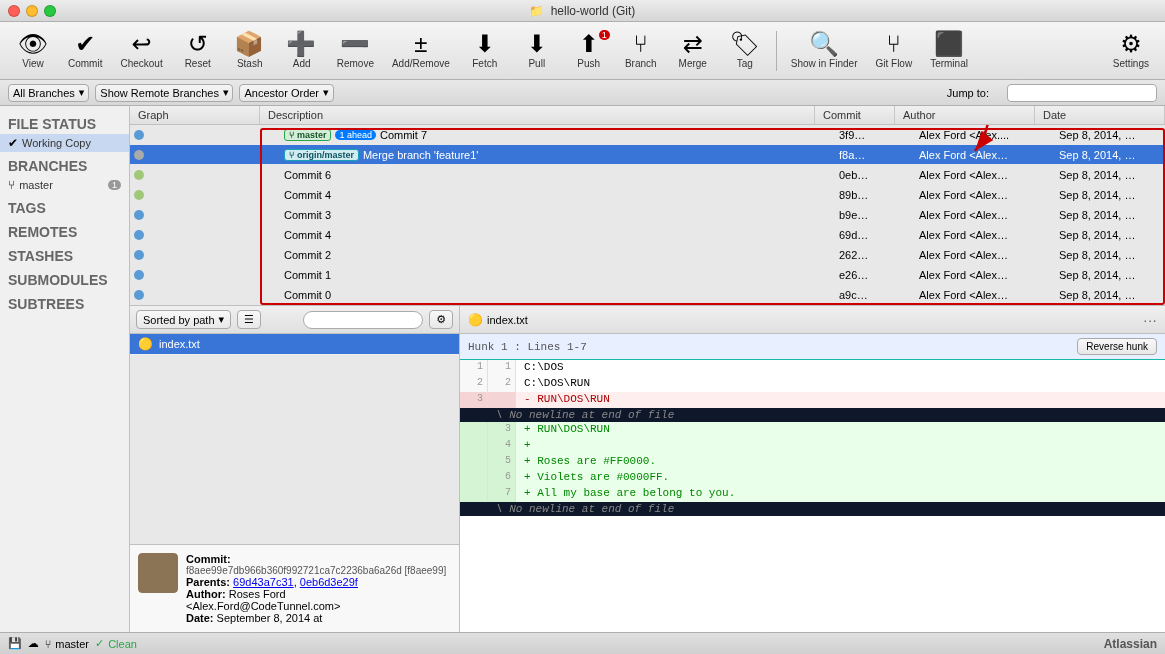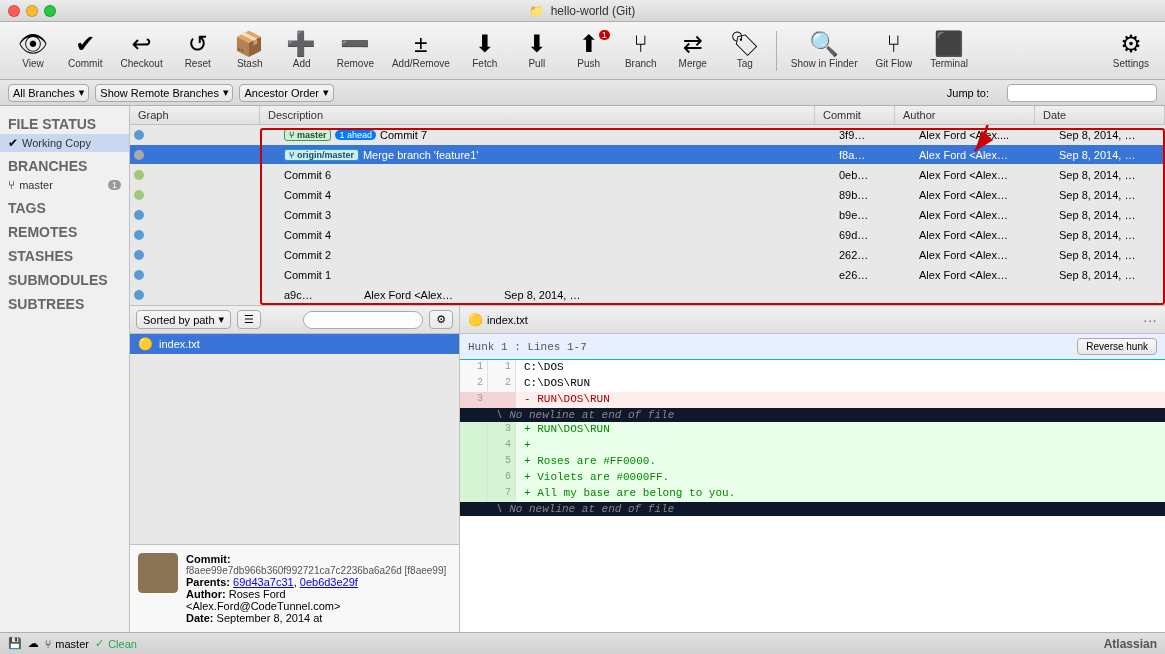--- a/index.html
+++ b/index.html
@@ -565,20 +565,21 @@
           </div>
         <div class="col col-desc">Commit 1</div>
         <div class="col col-commit">e26c3d9</div>
         <div class="col col-author">Alex Ford &lt;Alex.F...</div>
         <div class="col col-date">Sep 8, 2014, 12:...</div>
       </div>
       <div class="commit-row">
         <div class="graph-col">
             <span style="width:10px;height:10px;border-radius:50%;background:#5b9bd5;display:inline-block;"></span>
           </div>
+        <div class="col col-desc">Commit 0</div>
         <div class="col col-commit">a9ca2c9</div>
         <div class="col col-author">Alex Ford &lt;Alex.F...</div>
         <div class="col col-date">Sep 8, 2014, 12:...</div>
       </div>
 
       <div style="position:absolute;border:2px solid #cc0000;border-radius:3px;top:22px;left:130px;right:0;bottom:0;pointer-events:none;"></div>
 
       <svg style="position:absolute;top:-10px;right:160px;pointer-events:none;overflow:visible;" width="80" height="80">
         <defs>
           <marker id="arrowhead" markerWidth="8" markerHeight="6" refX="8" refY="3" orient="auto">

